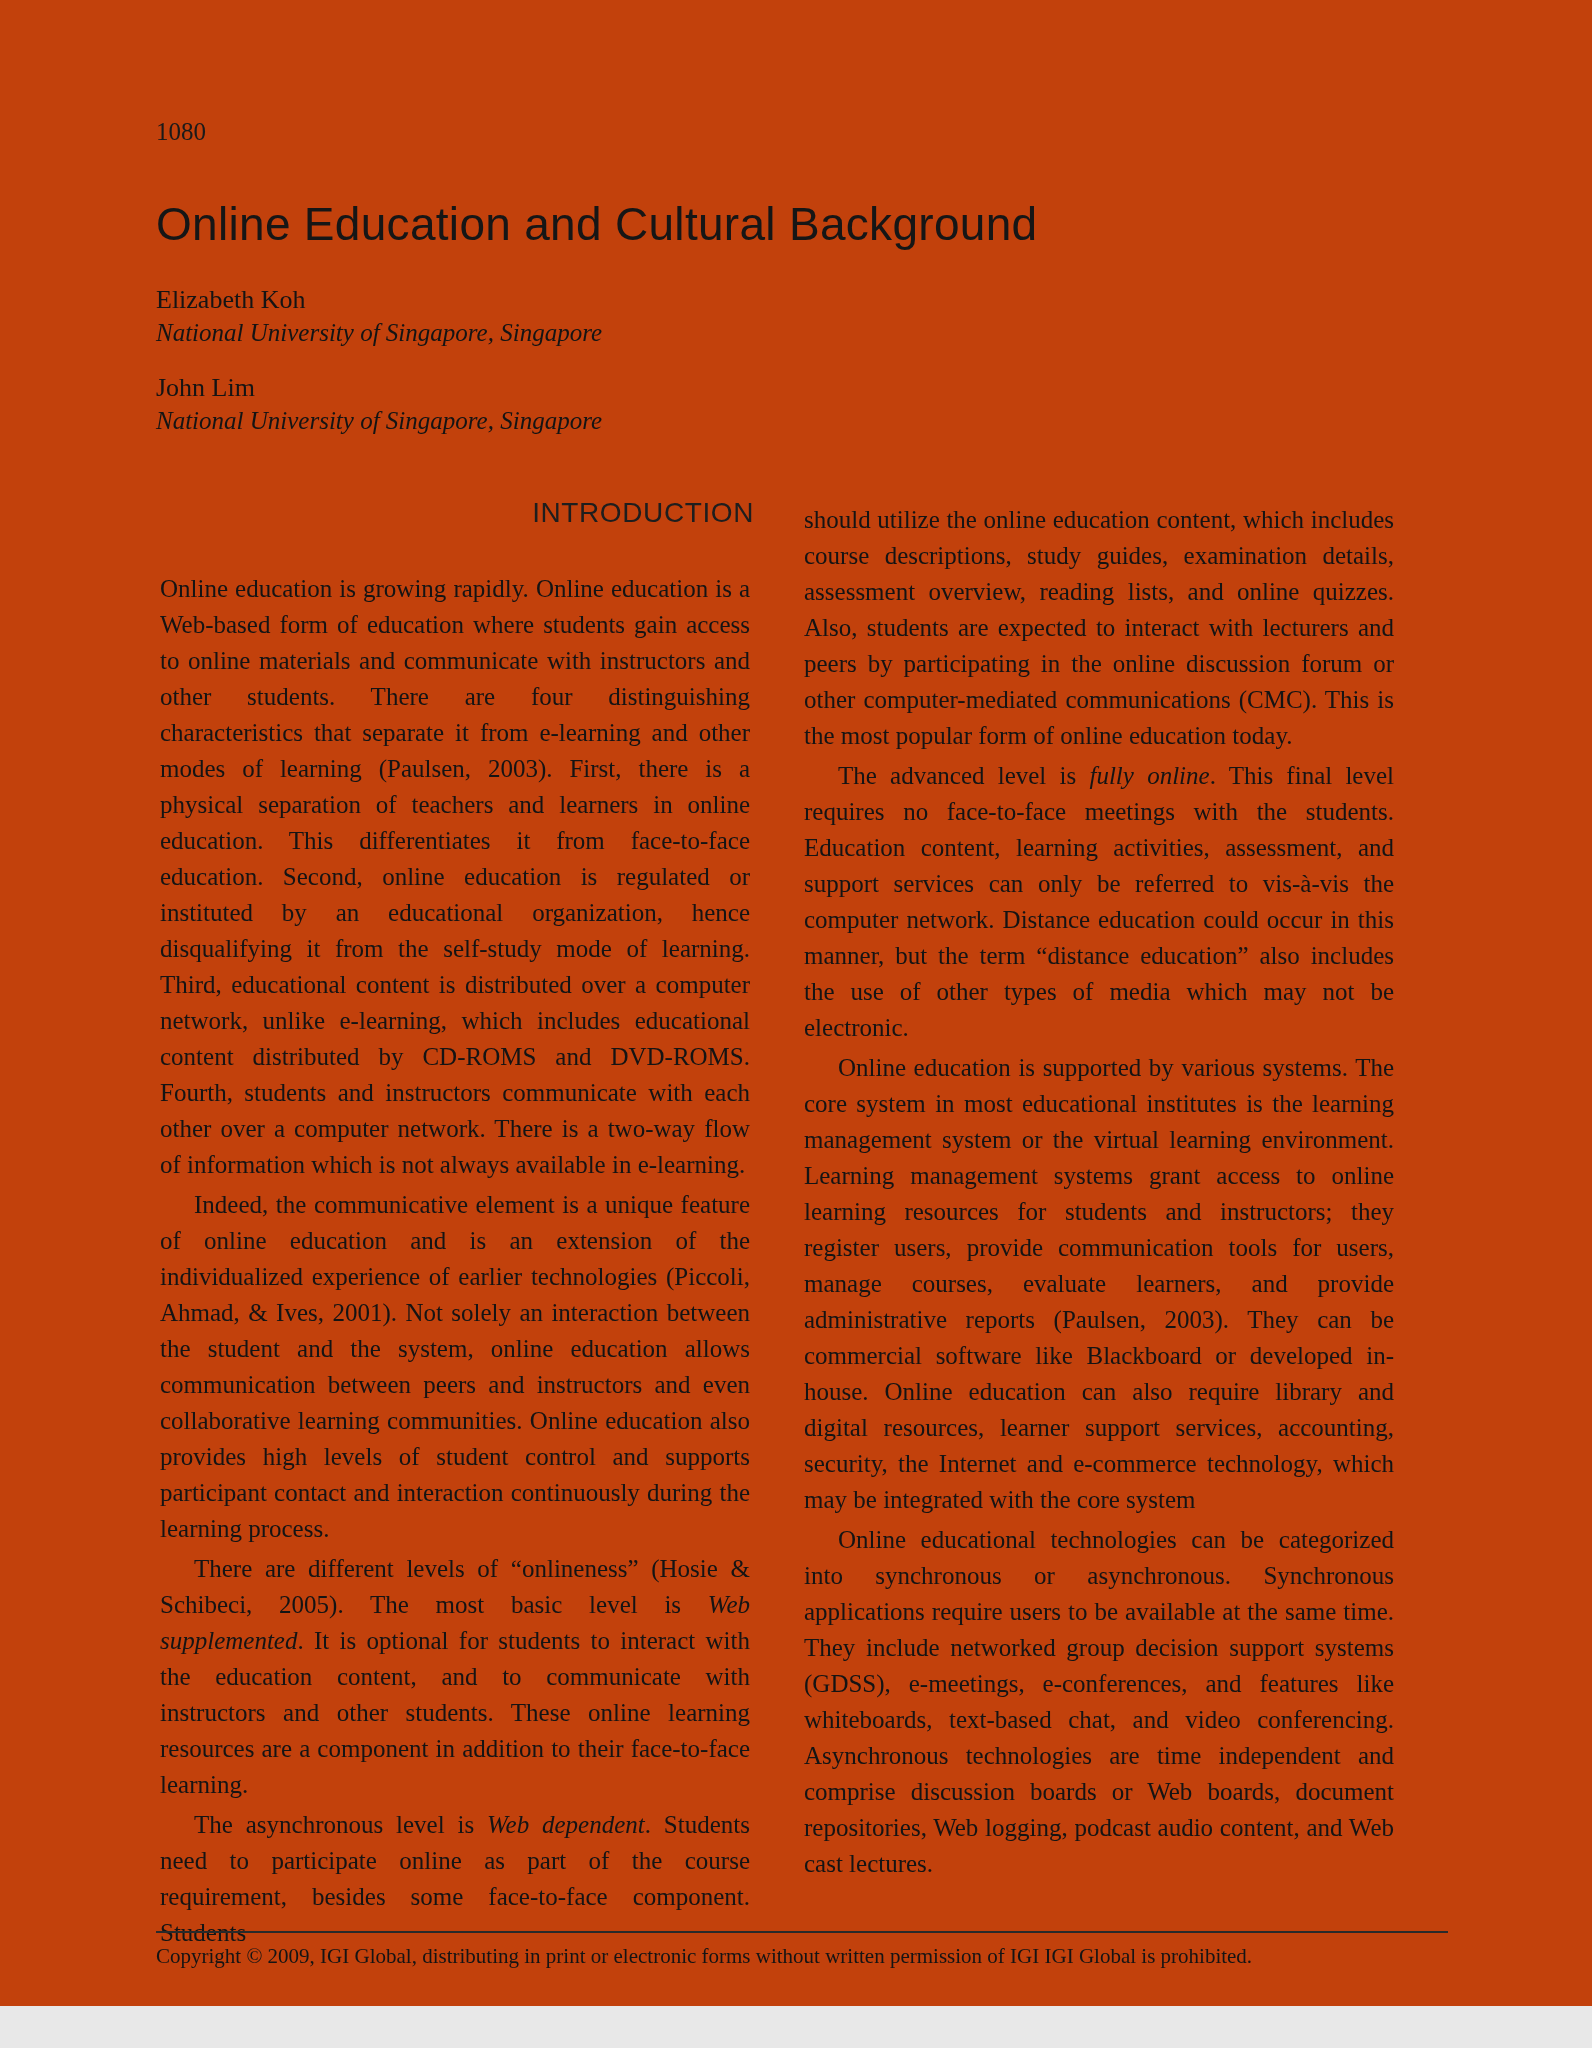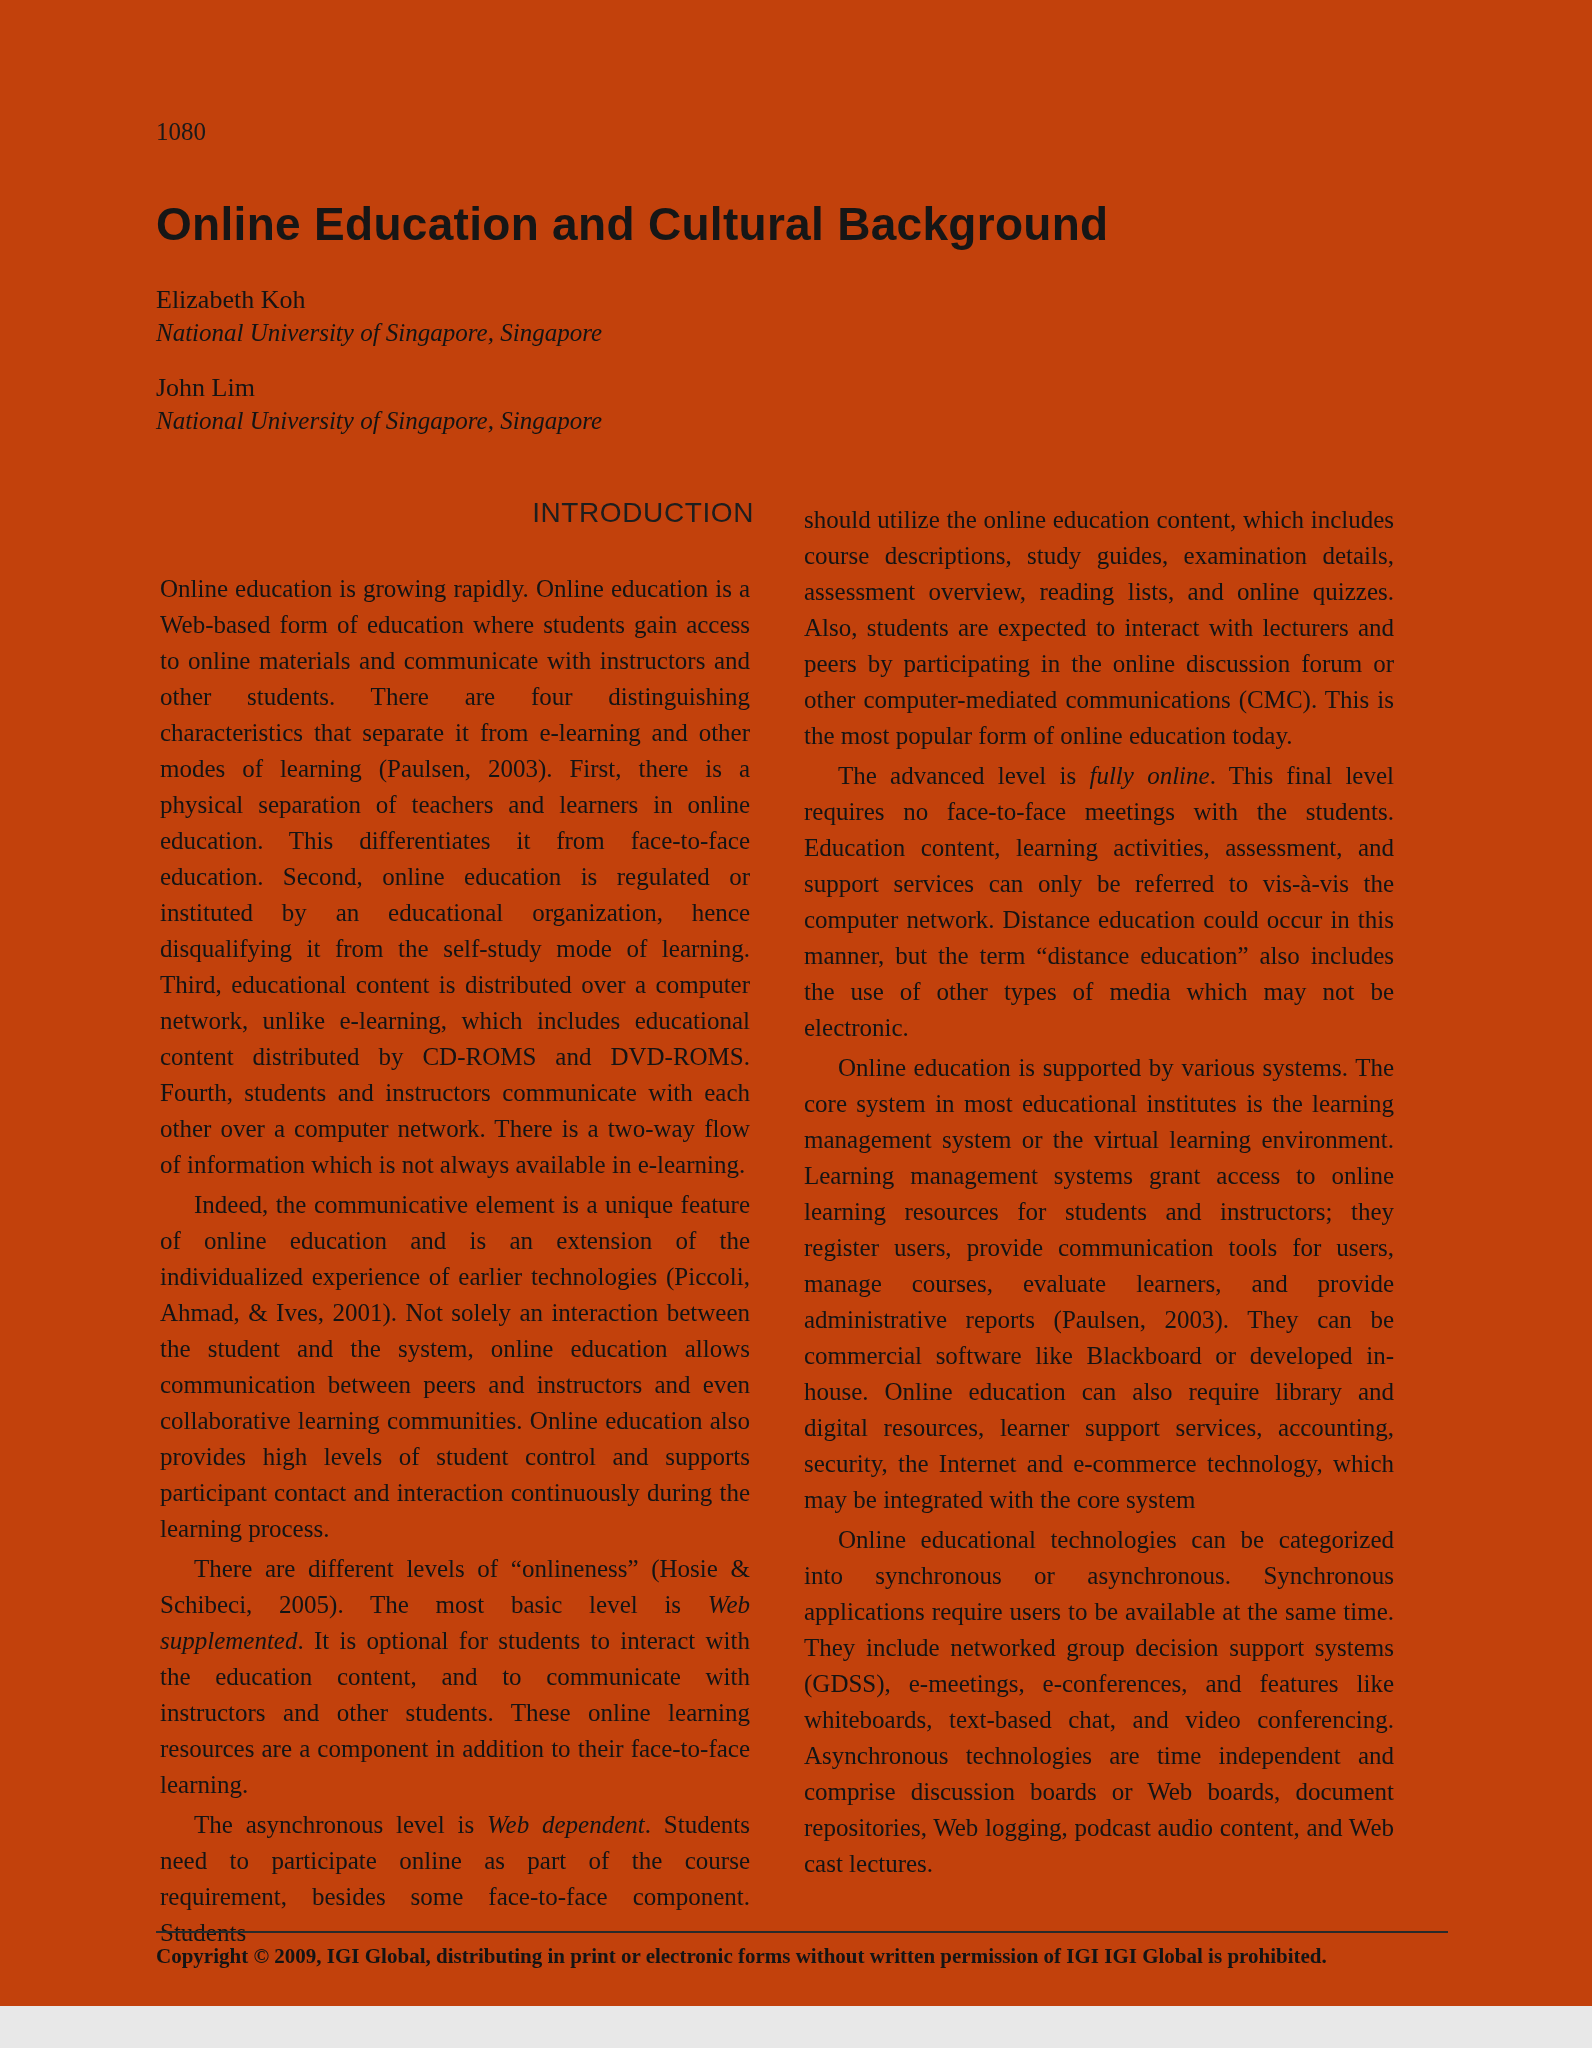--- a/index.html
+++ b/index.html
@@ -14,21 +14,21 @@
     padding:118px 156px 0 156px;
     overflow:hidden;
   }
   .page-number {
     font-size:25px;
     line-height:1.1;
     color:#1a1a1a;
   }
   .title {
     font-family:"Liberation Sans", sans-serif;
-    font-weight:700;
+    font-weight:400;
     font-size:46px;
     line-height:1.15;
     letter-spacing:0.3px;
     color:#161616;
     margin:52px 0 0 0;
   }
   .authors { margin-top:34px; }
   .author { margin-bottom:24px; }
   .author-name { font-size:26px; line-height:1.25; color:#141414; }
   .author-affil { font-size:25px; line-height:1.25; font-style:italic; color:#141414; }
@@ -52,21 +52,21 @@
     margin:4px;
     font-size:25px;
     line-height:36px;
     text-align:justify;
     color:#141414;
   }
   .para.indent { text-indent:34px; }
   .it { font-style:italic; }
   .footer {
     position:absolute;
-    left:156px; right:144px; bottom:36px;font-weight:bold;
+    left:156px; right:144px; bottom:36px;
   }
   .footer-rule {
     border:none;
     border-top:2px solid #2a2a2a;
     margin:0 0 10px 0;
   }
   .footer-text {
     font-size:21px;
     line-height:1.3;
     color:#141414;

